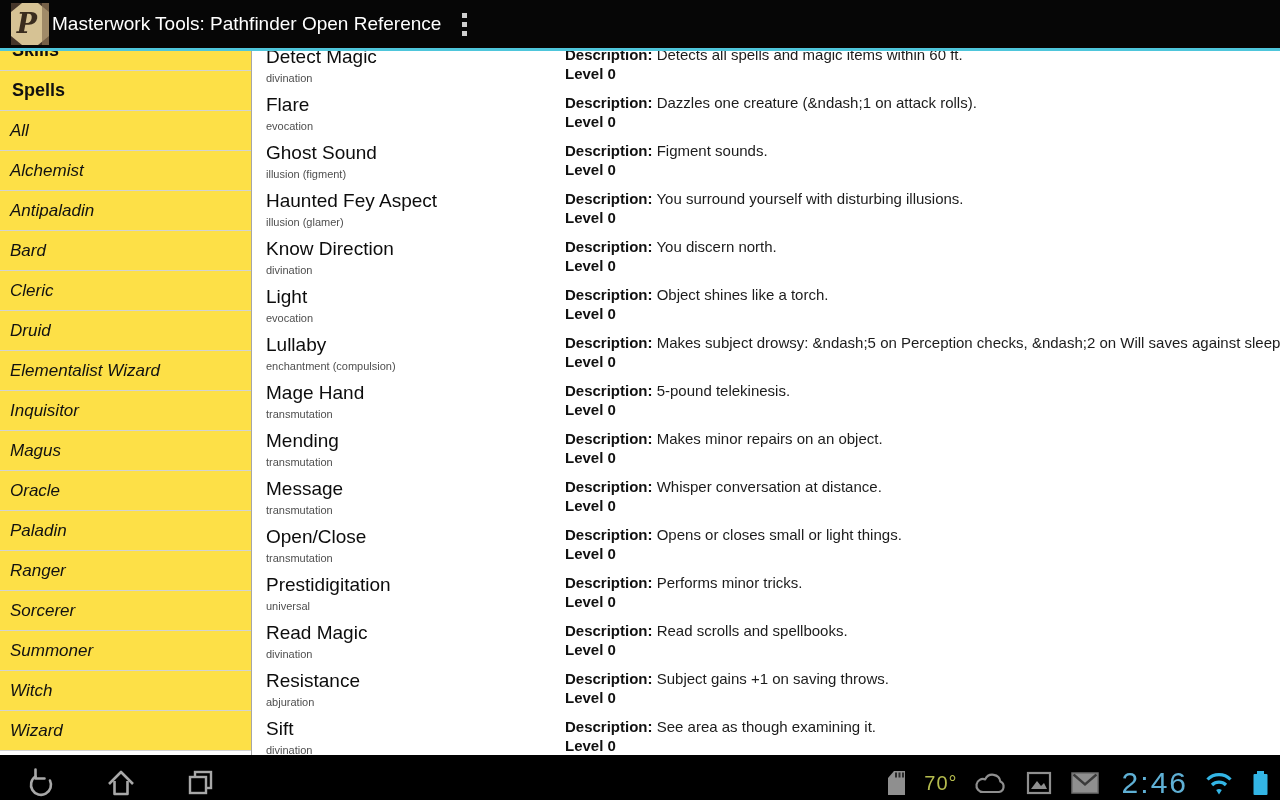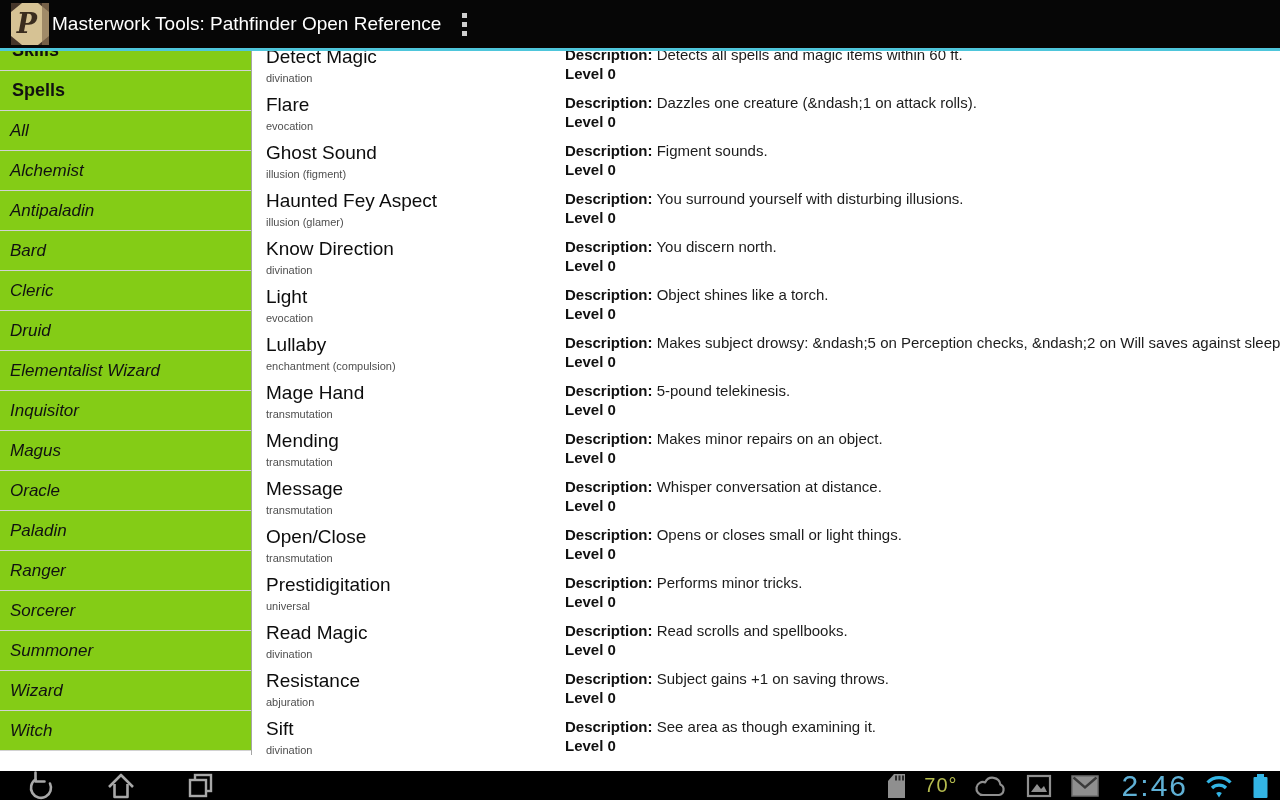--- a/index.html
+++ b/index.html
@@ -38,38 +38,38 @@
   .overflow-btn .dot{width:5px;height:5px;background:#cfcfcf;}
   
   .content{position:absolute;top:51px;left:0;right:0;bottom:45px;overflow:hidden;background:#fff;}
   .sidebar{
     position:absolute;top:0;bottom:0;left:0;width:252px;overflow:hidden;
     border-right:1px solid #a6a6a6;background:#fff;
   }
   .sidebar-list{margin-top:-20px;}
   .sb-item{
     height:40px;border-bottom:1px solid #d2d2d2;display:flex;align-items:center;
-    padding-left:12px;font-size:17px;color:#111;cursor:pointer;background:#84cc16;
+    padding-left:12px;font-size:17px;color:#111;cursor:pointer;background:#fde047;
   }
   .sb-item.section{font-weight:bold;font-size:18px;}
   .sb-item.class{font-style:italic;padding-left:10px;}
   .spell-list{position:absolute;left:253px;right:0;top:0;bottom:0;overflow:hidden;}
   .spell-list-inner{margin-top:-6px;}
   .row{height:48px;display:flex;cursor:pointer;}
   .cell-left{width:312px;padding-left:13px;flex:0 0 auto;}
   .spell-name{font-size:19px;font-weight:normal;line-height:24px;color:#0c0c0c;white-space:nowrap;}
   .spell-school{font-size:11px;color:#4f4f4f;line-height:16px;margin-top:1px;white-space:nowrap;}
   .cell-right{flex:1;padding-top:0;}
   .desc-line{font-size:15px;line-height:19px;color:#1c1c1c;white-space:nowrap;}
   .desc-label{font-weight:bold;color:#111;}
   .level{font-size:15px;font-weight:bold;line-height:19px;color:#111;}
   
   .nav-bar{
-    position:absolute;bottom:0;left:0;right:0;height:29px;background:#000;
-    display:flex;align-items:center;z-index:20;
+    position:absolute;bottom:0;left:0;right:0;height:45px;background:#000;
+    display:flex;align-items:flex-end;z-index:20;
   }
   .nav-left{display:flex;align-items:center;gap:46px;margin-left:24px;}
   .nav-btn{width:34px;height:34px;display:flex;align-items:center;justify-content:center;cursor:pointer;}
   .status-right{margin-left:auto;display:flex;align-items:center;gap:15px;margin-right:10px;}
   .status-item{display:flex;align-items:center;justify-content:center;cursor:pointer;}
   .temp{font-size:20px;color:var(--temp-yellow);letter-spacing:1px;}
   .clock{font-size:30px;color:var(--clock-blue);letter-spacing:2px;margin-left:6px;}
 </style>
 </head>
 <body>
@@ -156,25 +156,25 @@
 
         <div class="sb-item class">
           <span>Sorcerer</span>
         </div>
 
         <div class="sb-item class">
           <span>Summoner</span>
         </div>
 
         <div class="sb-item class">
+          <span>Witch</span>
+        </div>
+
+        <div class="sb-item class">
           <span>Wizard</span>
-        </div>
-
-        <div class="sb-item class">
-          <span>Witch</span>
         </div>
       </div>
   </div>
 
   <div class="spell-list">
     <div class="spell-list-inner">
 
         <div class="row">
           <div class="cell-left">
             <div class="spell-name">Detect Magic</div>

